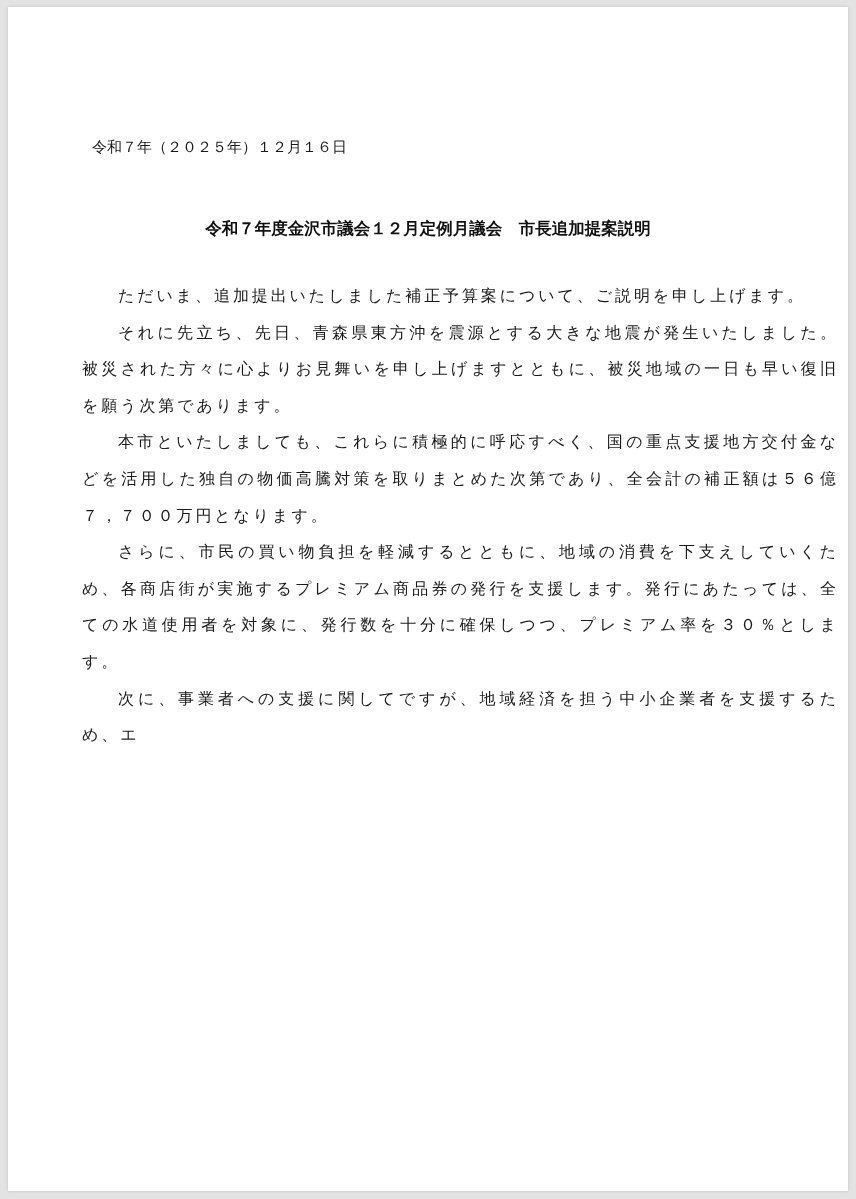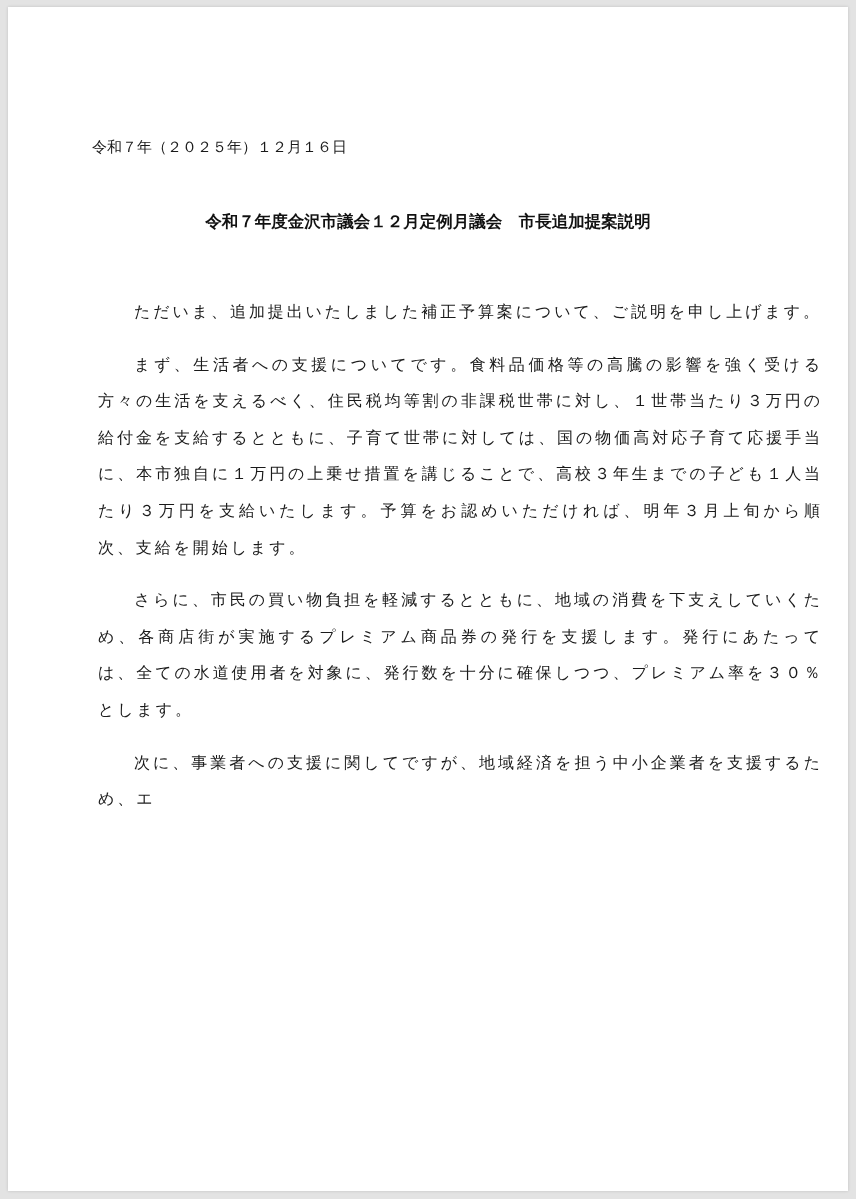--- a/index.html
+++ b/index.html
@@ -36,21 +36,21 @@
     line-height: 20px;
     letter-spacing: 0;
     color: #1a1a1a;
     white-space: nowrap;
   }
   .doc-title {
     position: absolute;
     left: 0;
     right: 0;
     top: 194px;
-    margin: 9px;
+    margin: 16px;
     text-align: center;
     font-family: "Liberation Sans", sans-serif;
     font-weight: bold;
     font-size: 16.5px;
     line-height: 22px;
     letter-spacing: 0;
     color: #111111;
     white-space: nowrap;
   }
   .doc-body {
@@ -59,32 +59,33 @@
     top: 271px;
     width: 757px;
     font-size: 16px;
     line-height: 36.6px;
     letter-spacing: 2.9px;
     color: #1a1a1a;
     text-align: justify;
     text-justify: inter-character;
   }
   .doc-body p {
-    margin: 16px;
+    margin: 0;
     padding: 0;
     text-indent: 36px;
   }
 </style>
 </head>
 <body>
 
 <div class="frame">
   <div class="page">
     <div class="date-line">令和７年（２０２５年）１２月１６日</div>
     <h1 class="doc-title">令和７年度金沢市議会１２月定例月議会　市長追加提案説明</h1>
     <div class="doc-body">
       <p>ただいま、追加提出いたしました補正予算案について、ご説明を申し上げます。</p>
-      <p>まず、生活者への支援についてです。食料品価格等の高騰の影響を強く受ける方々の生活を支えるべく、住民税均等割の非課税世帯に対し、１世帯当たり３万円の給付金を支給するとともに、子育て世帯に対しては、国の物価高対応子育て応援手当に、本市独自に１万円の上乗せ措置を講じることで、高校３年生までの子ども１人当たり３万円を支給いたします。予算をお認めいただければ、明年３月上旬から順次、支給を開始します。</p>
+      <p>それに先立ち、先日、青森県東方沖を震源とする大きな地震が発生いたしました。被災された方々に心よりお見舞いを申し上げますとともに、被災地域の一日も早い復旧を願う次第であります。</p>
+      <p>本市といたしましても、これらに積極的に呼応すべく、国の重点支援地方交付金などを活用した独自の物価高騰対策を取りまとめた次第であり、全会計の補正額は５６億７，７００万円となります。</p>
       <p>さらに、市民の買い物負担を軽減するとともに、地域の消費を下支えしていくため、各商店街が実施するプレミアム商品券の発行を支援します。発行にあたっては、全ての水道使用者を対象に、発行数を十分に確保しつつ、プレミアム率を３０％とします。</p>
       <p>次に、事業者への支援に関してですが、地域経済を担う中小企業者を支援するため、エ</p>
     </div>
   </div>
 </div>
 
 </body></html>

